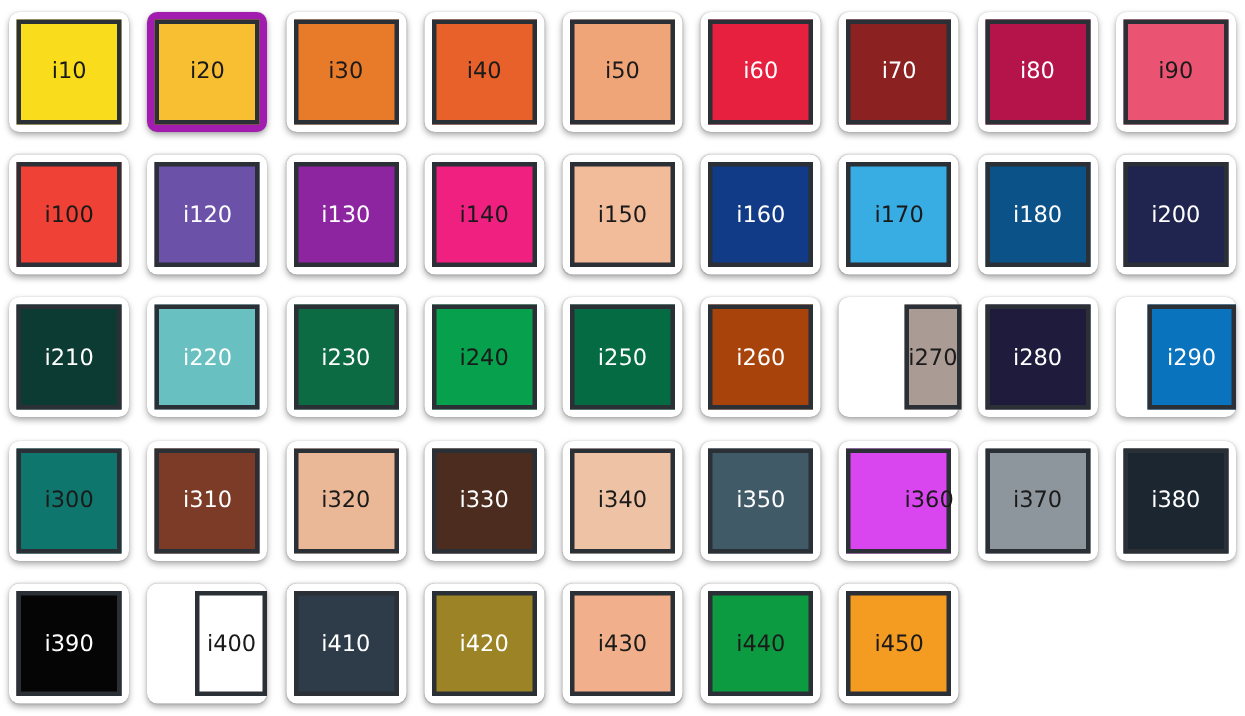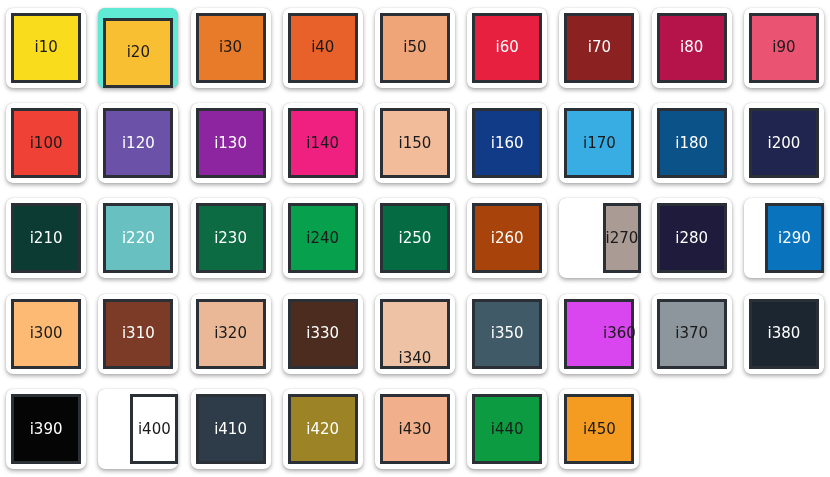--- a/index.html
+++ b/index.html
@@ -60,21 +60,21 @@
 
 <div id="palette-grid" style="grid-template-columns: repeat(9, 1fr); grid-template-rows: repeat(5, 1fr);">
     <div class="swatch-card">
       <div class="swatch-card-inner" style="background: rgb(255, 255, 255);">
         <div class="swatch-chip" style="background: rgb(249, 220, 28); border-color: rgb(43, 47, 54);">
           <span class="swatch-label" style="color: rgb(26, 26, 26);">i10</span>
         </div>
       </div>
     </div>
     <div class="swatch-card">
-      <div class="swatch-card-inner" style="background: #5eead4; align-items: flex-end;">
+      <div class="swatch-card-inner" style="background: #a21caf;">
         <div class="swatch-chip" style="background: rgb(249, 191, 51); border-color: rgb(43, 47, 54);">
           <span class="swatch-label" style="color: rgb(26, 26, 26);">i20</span>
         </div>
       </div>
     </div>
     <div class="swatch-card">
       <div class="swatch-card-inner" style="background: rgb(255, 255, 255);">
         <div class="swatch-chip" style="background: rgb(232, 123, 42); border-color: rgb(43, 47, 54);">
           <span class="swatch-label" style="color: rgb(26, 26, 26);">i30</span>
         </div>
@@ -243,21 +243,21 @@
     </div>
     <div class="swatch-card">
       <div class="swatch-card-inner" style="background: rgb(255, 255, 255); padding-left: 21px;">
         <div class="swatch-chip" style="background: rgb(10, 115, 189); border-color: rgb(43, 47, 54);">
           <span class="swatch-label" style="color: rgb(255, 255, 255);">i290</span>
         </div>
       </div>
     </div>
     <div class="swatch-card">
       <div class="swatch-card-inner" style="background: rgb(255, 255, 255);">
-        <div class="swatch-chip" style="background: #fdba74; border-color: rgb(43, 47, 54);">
+        <div class="swatch-chip" style="background: #0f766e; border-color: rgb(43, 47, 54);">
           <span class="swatch-label" style="color: rgb(26, 26, 26);">i300</span>
         </div>
       </div>
     </div>
     <div class="swatch-card">
       <div class="swatch-card-inner" style="background: rgb(255, 255, 255);">
         <div class="swatch-chip" style="background: rgb(123, 59, 38); border-color: rgb(43, 47, 54);">
           <span class="swatch-label" style="color: rgb(255, 255, 255);">i310</span>
         </div>
       </div>
@@ -271,21 +271,21 @@
     </div>
     <div class="swatch-card">
       <div class="swatch-card-inner" style="background: rgb(255, 255, 255);">
         <div class="swatch-chip" style="background: rgb(75, 44, 30); border-color: rgb(43, 47, 54);">
           <span class="swatch-label" style="color: rgb(255, 255, 255);">i330</span>
         </div>
       </div>
     </div>
     <div class="swatch-card">
       <div class="swatch-card-inner" style="background: rgb(255, 255, 255);">
-        <div class="swatch-chip" style="background: rgb(238, 195, 165); border-color: rgb(43, 47, 54); align-items: flex-end;">
+        <div class="swatch-chip" style="background: rgb(238, 195, 165); border-color: rgb(43, 47, 54);">
           <span class="swatch-label" style="color: rgb(26, 26, 26);">i340</span>
         </div>
       </div>
     </div>
     <div class="swatch-card">
       <div class="swatch-card-inner" style="background: rgb(255, 255, 255);">
         <div class="swatch-chip" style="background: rgb(65, 90, 104); border-color: rgb(43, 47, 54);">
           <span class="swatch-label" style="color: rgb(255, 255, 255);">i350</span>
         </div>
       </div>

